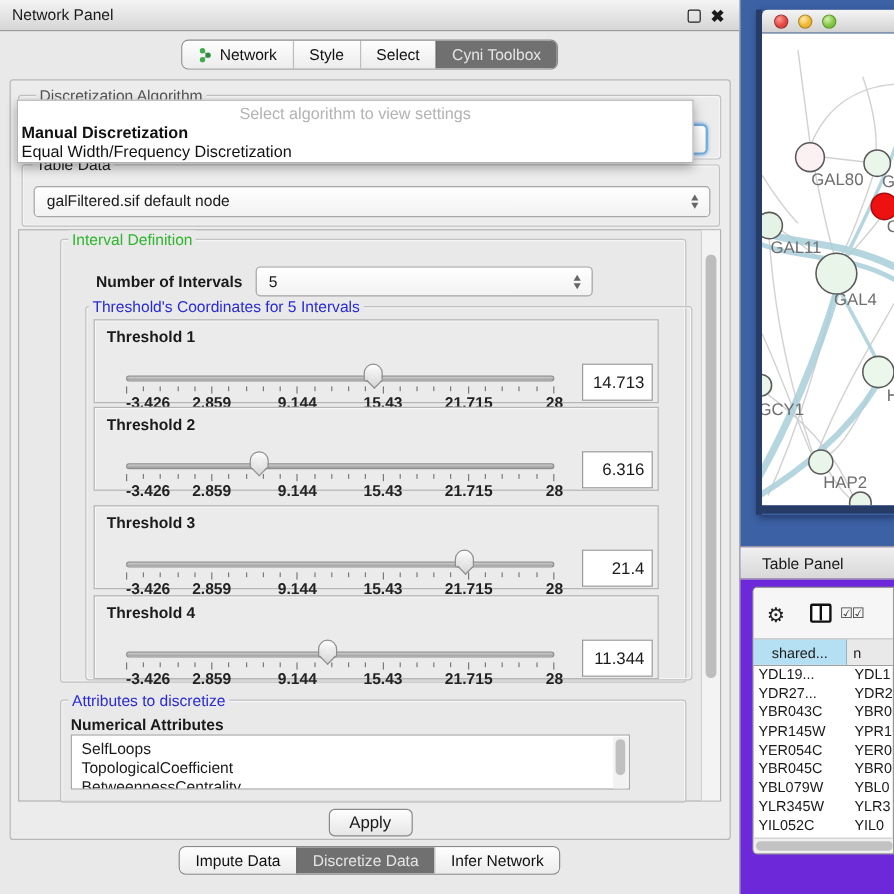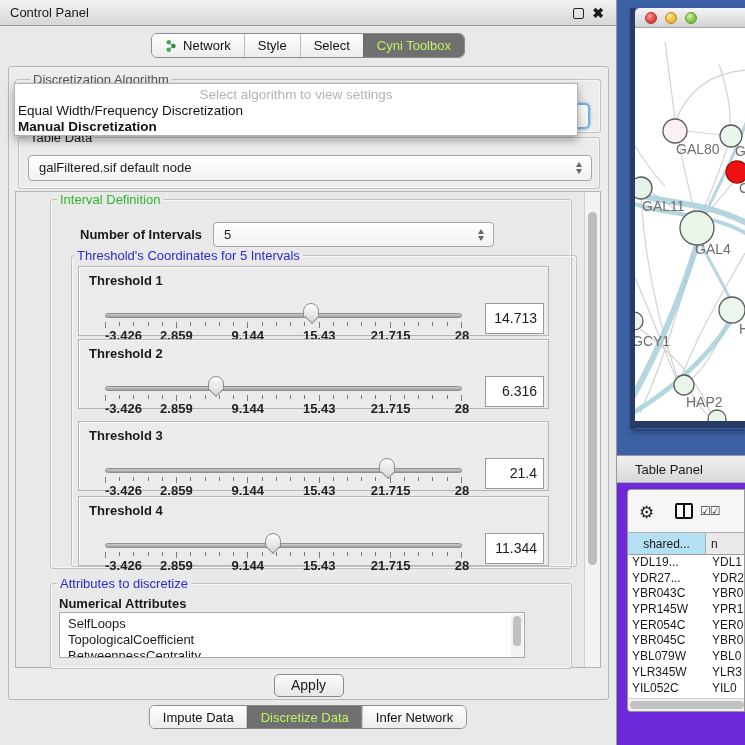--- a/index.html
+++ b/index.html
@@ -20,21 +20,21 @@
     font-weight:bold; font-size:14px; text-align:center; line-height:26px; }
 
   
   #top-tabs { position:absolute; top:33px; left:50%; transform:translateX(-50%);
     display:flex; height:25px; border:1px solid #8a8a8a; border-radius:6px;
     overflow:hidden; background:#fff; }
   .seg-tab { display:flex; align-items:center; gap:5px; padding:0 13px; font-size:13px;
     background:linear-gradient(#fefefe,#ececec); border-left:1px solid #bcbcbc;
     white-space:nowrap; color:#111; }
   .seg-tab:first-child { border-left:none; }
-  .seg-tab.selected { background:var(--selected-tab-bg); color:#bef264; border-left-color:#6a6a6a; }
+  .seg-tab.selected { background:var(--selected-tab-bg); color:#e5e5e5; border-left-color:#6a6a6a; }
   .net-icon { width:13px; height:14px; }
 
   
   .outer-panel { position:absolute; left:8px; top:66px; width:601px; height:634px;
     background:#ececec; border:1px solid #b8b8b8; border-radius:3px; }
 
   .groupbox { position:absolute; border:1px solid #c2c2c2; border-radius:3px;
     box-shadow:inset 0 0 0 1px #f6f6f6; }
   .group-label { position:absolute; font-size:13px; background:#ececec; padding:0 3px;
     white-space:nowrap; }
@@ -178,21 +178,21 @@
     background:#c2c2c2; border-radius:4px; }
 </style>
 </head>
 <body>
 
 <div id="screen">
 
   <div id="control-panel">
 
     <div class="titlebar">
-      <span class="title">Control Panel</span>
+      <span class="title">Network Panel</span>
       <span class="float-btn"></span>
       <span class="close-btn">✖</span>
     </div>
 
     <div id="top-tabs">
         <div class="seg-tab">
           <svg class="net-icon" viewBox="0 0 14 14">
             <path d="M4,3 L9,7 L4,11" stroke="#9e9e9e" fill="none"></path>
             <circle cx="4" cy="3" r="2.4" fill="#3fae49"></circle>
             <circle cx="9" cy="7" r="2.4" fill="#2d8c38"></circle>
@@ -213,22 +213,22 @@
 
     <div class="outer-panel">
 
       <div class="groupbox" id="algo-group">
         <span class="group-label" id="algo-group-label">Discretization Algorithm</span>
         <div id="algo-combo"></div>
       </div>
 
       <div id="algo-popup">
         <div class="prompt">Select algorithm to view settings</div>
+        <div class="opt first">Manual Discretization</div>
         <div class="opt">Equal Width/Frequency Discretization</div>
-        <div class="opt first">Manual Discretization</div>
       </div>
 
       <div class="groupbox" id="tabledata-group">
         <span class="group-label" id="tabledata-label">Table Data</span>
         <div class="combo" id="tabledata-combo">
           <span class="val">galFiltered.sif default node</span>
           <span class="spinner">
               <i class="up"></i>
               <i class="dn"></i>
             </span>

